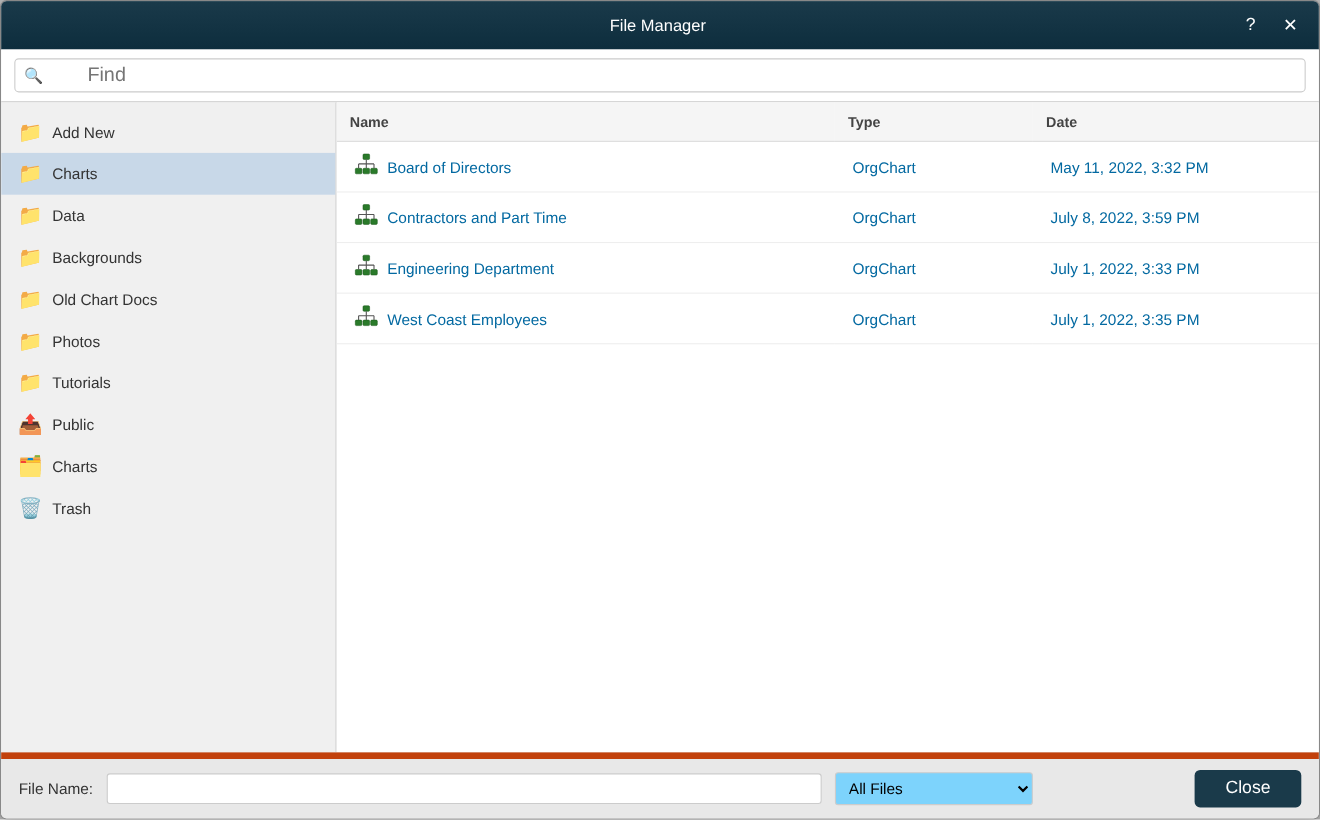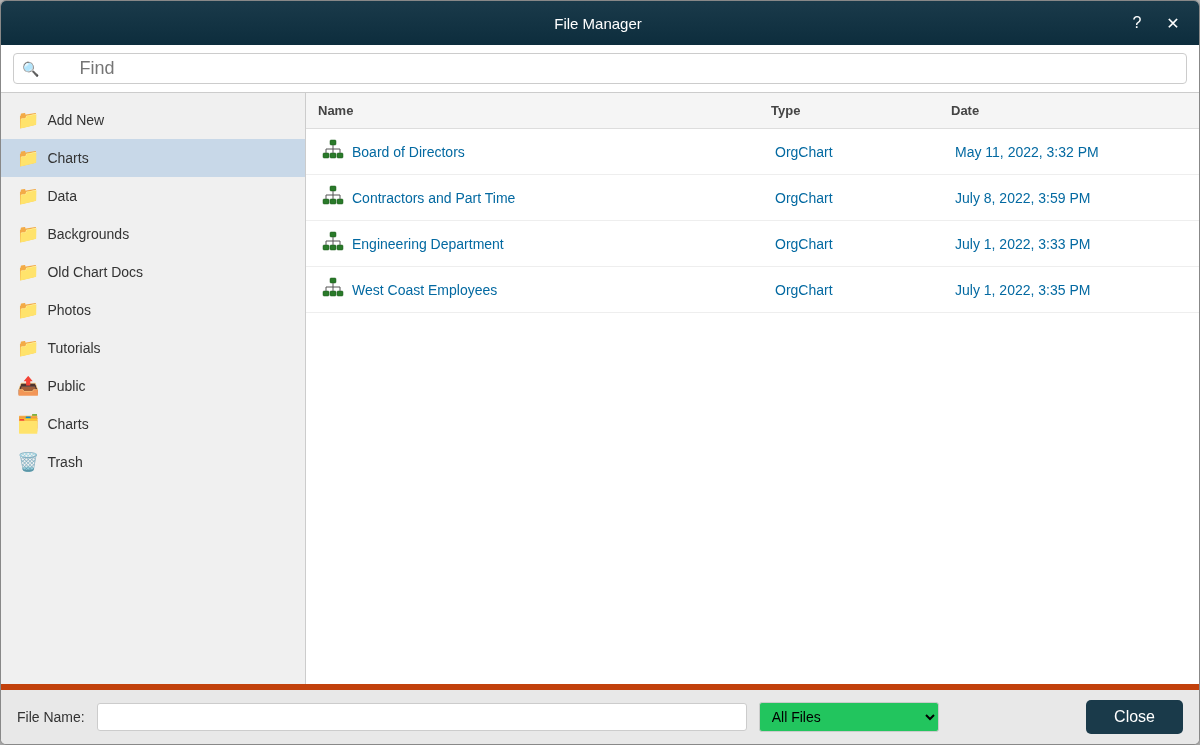--- a/index.html
+++ b/index.html
@@ -176,21 +176,21 @@
       font-size: 14px;
       background: white;
       outline: none;
       max-width: 650px;
     }
     .file-type-select {
       padding: 5px 24px 5px 8px;
       border: 1px solid #ccc;
       border-radius: 3px;
       font-size: 14px;
-      background: #22c55e;
+      background: #7dd3fc;
       cursor: pointer;
       appearance: auto;
       min-width: 180px;
     }
     .close-btn {
       background: #1a3a4a;
       color: white;
       border: none;
       padding: 8px 28px;
       border-radius: 5px;

